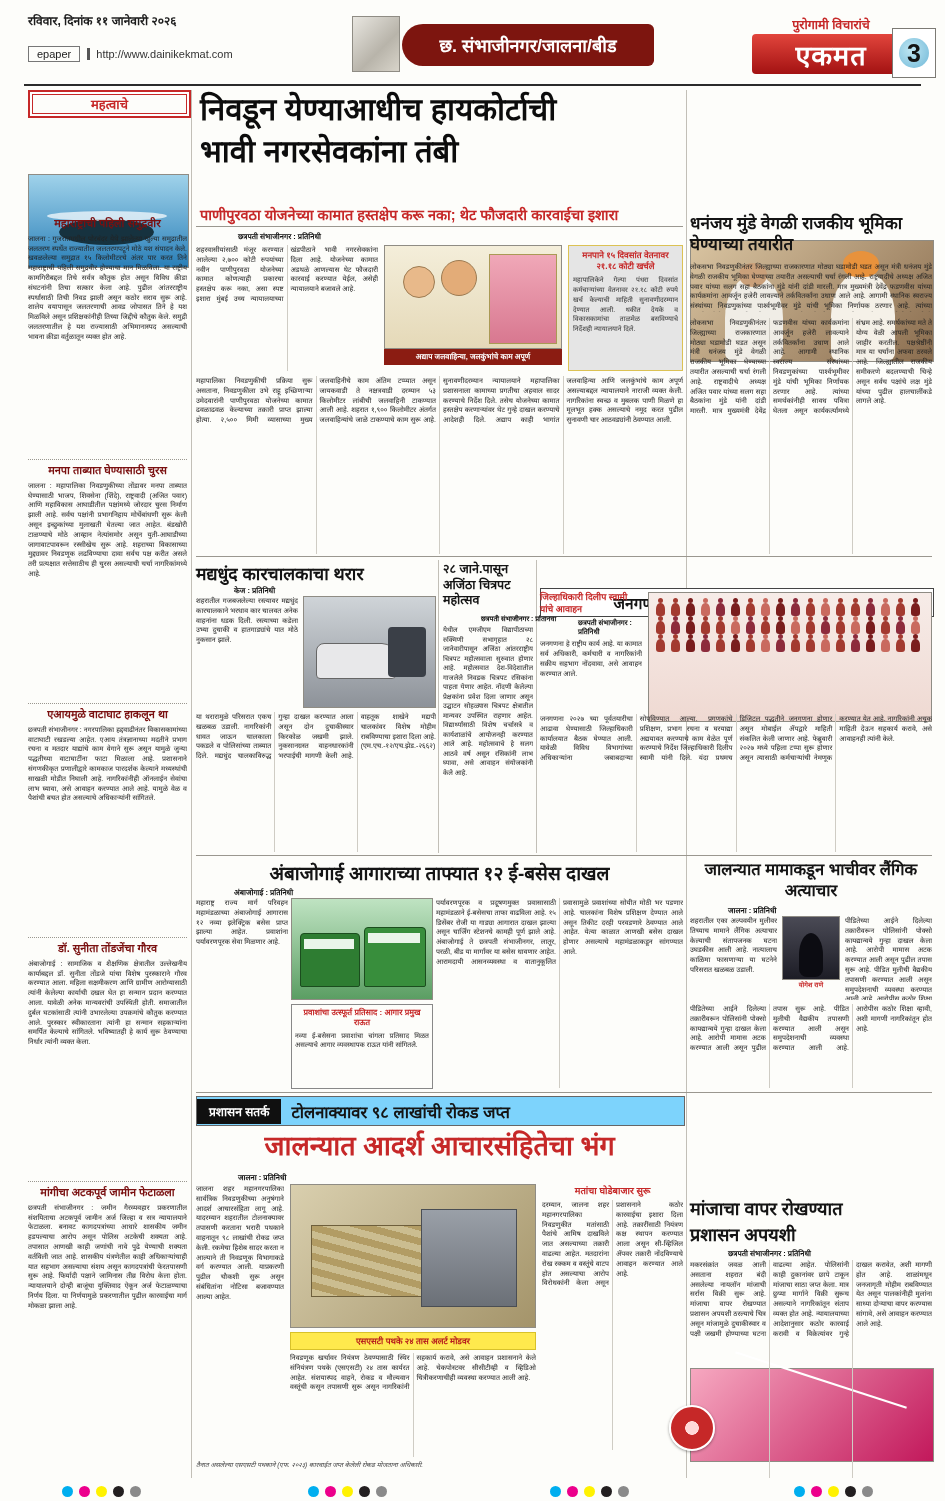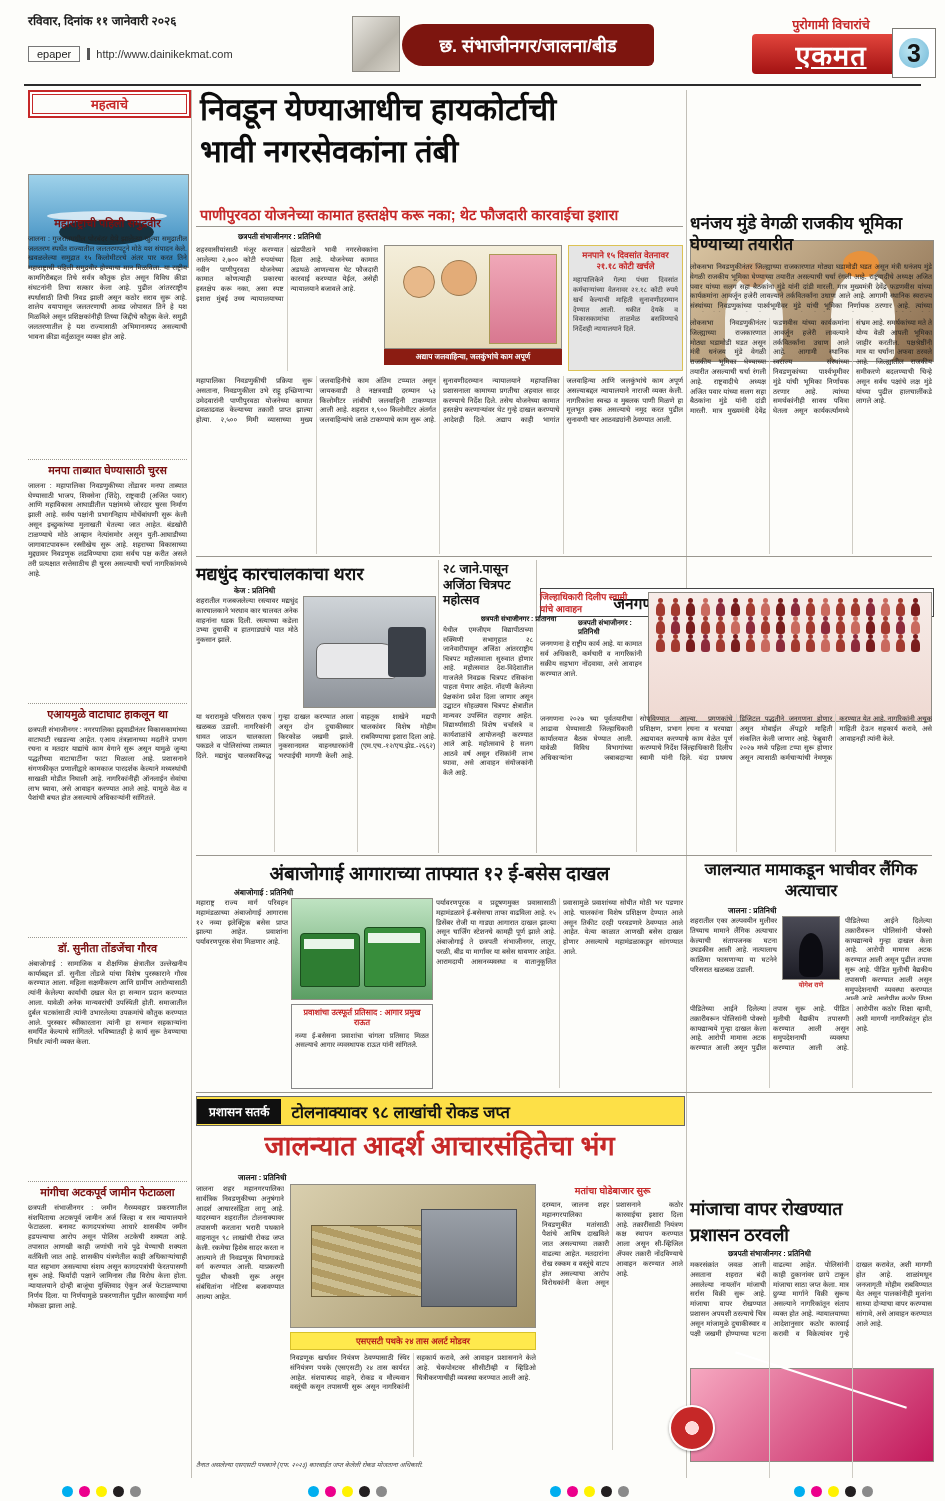--- a/index.html
+++ b/index.html
@@ -44,21 +44,21 @@
   .sub-red{color:#c62828;font-weight:800;}
   .hbox{border:1.5px solid #444;display:flex;align-items:center;justify-content:center;font-size:15.5px;font-weight:800;background:#fff;}
   
   .illo{background:linear-gradient(180deg,#f7ece8,#efd9d2);display:flex;flex-wrap:wrap;align-content:flex-start;padding:6px 4px;}
   .person{display:inline-block;width:9px;height:13px;margin:4px 3px 1px;background:#a33a30;border-radius:45% 45% 3px 3px;position:relative;}
   .person::before{content:"";position:absolute;top:-5px;left:2px;width:5px;height:5px;border-radius:50%;background:inherit;}
   .person:nth-child(3n){background:#7a1d1d;}
   .person:nth-child(4n){background:#c96a5f;}
   .person:nth-child(5n){background:#8d2b3c;}
   
-  .alert-row{border:1px solid #666;display:flex;align-items:center;gap:10px;background:#fde047;}
+  .alert-row{border:1px solid #666;display:flex;align-items:center;gap:10px;background:#7dd3fc;}
   .alert-badge{background:#101010;color:#fff;font-size:12px;font-weight:800;padding:4px 12px;}
   .toll-h{font-size:16.5px;font-weight:800;}
   .acs-h{color:#c62828;font-size:27px;font-weight:800;text-align:center;line-height:1.1;}
   .sst-strip{background:#ffe94d;color:#b71c1c;font-size:8.5px;font-weight:800;text-align:center;line-height:16px;height:16px;border:1px solid #d8c12a;}
   .caption-sm{font-size:6.5px;font-style:italic;color:#444;}
   
   .sil{position:absolute;background:#2b2b33;border-radius:50% 50% 8px 8px;}
   .regdot{display:inline-block;width:11px;height:11px;border-radius:50%;margin-right:6px;}
   .reg-group{position:absolute;top:1486px;display:flex;}
 </style>
@@ -67,21 +67,21 @@
 
 <div class="canvas">
 
   <div class="abs date" style="left:28px;top:12px;">रविवार, दिनांक ११ जानेवारी २०२६</div>
   <div class="abs" style="left:28px;top:44px;">
     <span class="epaper-box">epaper</span><span class="url">http://www.dainikekmat.com</span>
   </div>
   <div class="abs ph" style="left:352px;top:16px;width:46px;height:54px;background:linear-gradient(135deg,#e8e6e0,#b8b4aa 60%,#d8d4ca);"></div>
   <div class="abs mast-box" style="left:402px;top:24px;width:252px;height:42px;">छ. संभाजीनगर/जालना/बीड</div>
   <div class="abs tagline" style="left:752px;top:16px;width:158px;">पुरोगामी विचारांचे</div>
-  <div class="abs brand" style="left:752px;top:34px;width:158px;height:40px;text-decoration:underline;">एकमत</div>
+  <div class="abs brand" style="left:752px;top:34px;width:158px;height:40px;">एकमत</div>
   <div class="abs pagenum" style="left:892px;top:28px;width:42px;height:48px;">
       <span>3</span>
     </div>
   <div class="abs" style="left:24px;top:84px;width:897px;border-top:2.5px solid #2b2b2b;"></div>
 
   <div class="vrule" style="left:191px;top:90px;height:1388px;"></div>
   <div class="vrule" style="left:686px;top:90px;height:1388px;"></div>
   <div class="hrule" style="left:196px;top:556px;width:736px;"></div>
   <div class="hrule" style="left:196px;top:855px;width:736px;"></div>
   <div class="hrule" style="left:196px;top:1092px;width:736px;"></div>
@@ -285,21 +285,21 @@
       <div class="body-text cols2" style="height:250px;">दरम्यान, जालना शहर महानगरपालिका निवडणुकीत मतांसाठी पैशांचे आमिष दाखविले जात असल्याच्या तक्रारी वाढल्या आहेत. मतदारांना रोख रक्कम व वस्तूंचे वाटप होत असल्याचा आरोप विरोधकांनी केला असून प्रशासनाने कठोर कारवाईचा इशारा दिला आहे. तक्रारींसाठी नियंत्रण कक्ष स्थापन करण्यात आला असून सी-व्हिजिल ॲपवर तक्रारी नोंदविण्याचे आवाहन करण्यात आले आहे.</div>
     </div>
   </div>
   <div class="abs caption-sm" style="left:196px;top:1460px;width:487px;">तैनात असलेल्या एसएसटी पथकाने (एफ. २०२३) कारवाईत जप्त केलेली रोकड मोजताना अधिकारी.</div>
 
   <div class="abs ph" style="left:690px;top:1096px;width:242px;height:92px;background:linear-gradient(135deg,#f6a8c0,#c2185b);overflow:visible;">
     <span class="abs" style="left:40px;top:10px;width:180px;height:2px;background:#fff;transform:rotate(18deg);"></span>
     <span class="abs" style="left:-22px;top:36px;width:42px;height:42px;border-radius:50%;background:radial-gradient(circle at 50% 50%,#ffd9d9 0 22%,#c62828 24%);border:2px solid #fff;box-shadow:0 1px 3px rgba(0,0,0,.4);"></span>
   </div>
   <div class="abs" style="left:690px;top:1196px;width:242px;font-size:18px;font-weight:800;">मांजाचा वापर रोखण्यात</div>
-  <div class="abs" style="left:690px;top:1222px;width:242px;font-size:18px;font-weight:800;">प्रशासन ठरवली</div>
+  <div class="abs" style="left:690px;top:1222px;width:242px;font-size:18px;font-weight:800;">प्रशासन अपयशी</div>
   <div class="abs byline" style="left:690px;top:1248px;">छत्रपती संभाजीनगर : प्रतिनिधी</div>
   <div class="abs body-text cols3" style="left:690px;top:1260px;width:242px;height:218px;">मकरसंक्रांत जवळ आली असताना शहरात बंदी असलेल्या नायलॉन मांजाची सर्रास विक्री सुरू आहे. मांजाचा वापर रोखण्यात प्रशासन अपयशी ठरल्याचे चित्र असून मांजामुळे दुचाकीस्वार व पक्षी जखमी होण्याच्या घटना वाढल्या आहेत. पोलिसांनी काही दुकानांवर छापे टाकून मांजाचा साठा जप्त केला. मात्र छुप्या मार्गाने विक्री सुरूच असल्याने नागरिकांतून संताप व्यक्त होत आहे. न्यायालयाच्या आदेशानुसार कठोर कारवाई करावी व विक्रेत्यांवर गुन्हे दाखल करावेत, अशी मागणी होत आहे. शाळांमधून जनजागृती मोहीम राबविण्यात येत असून पालकांनीही मुलांना साध्या दोऱ्याचा वापर करण्यास सांगावे, असे आवाहन करण्यात आले आहे.</div>
 
   <div class="reg-group" style="left:62px;">
       <span class="regdot" style="background: rgb(0, 174, 239);"></span>
       <span class="regdot" style="background: rgb(236, 0, 140);"></span>
       <span class="regdot" style="background: rgb(255, 242, 0);"></span>
       <span class="regdot" style="background: rgb(35, 31, 32);"></span>
       <span class="regdot" style="background: rgb(138, 138, 138);"></span>
     </div>

